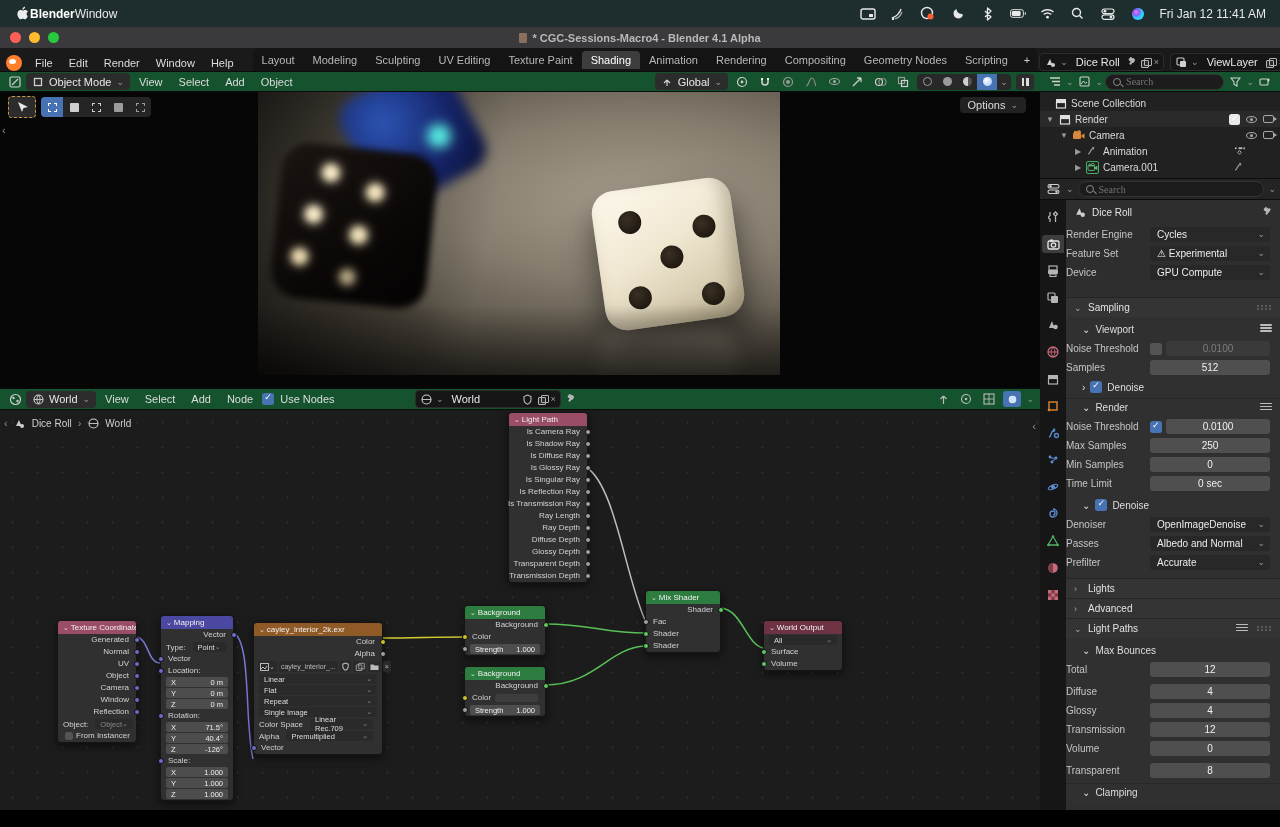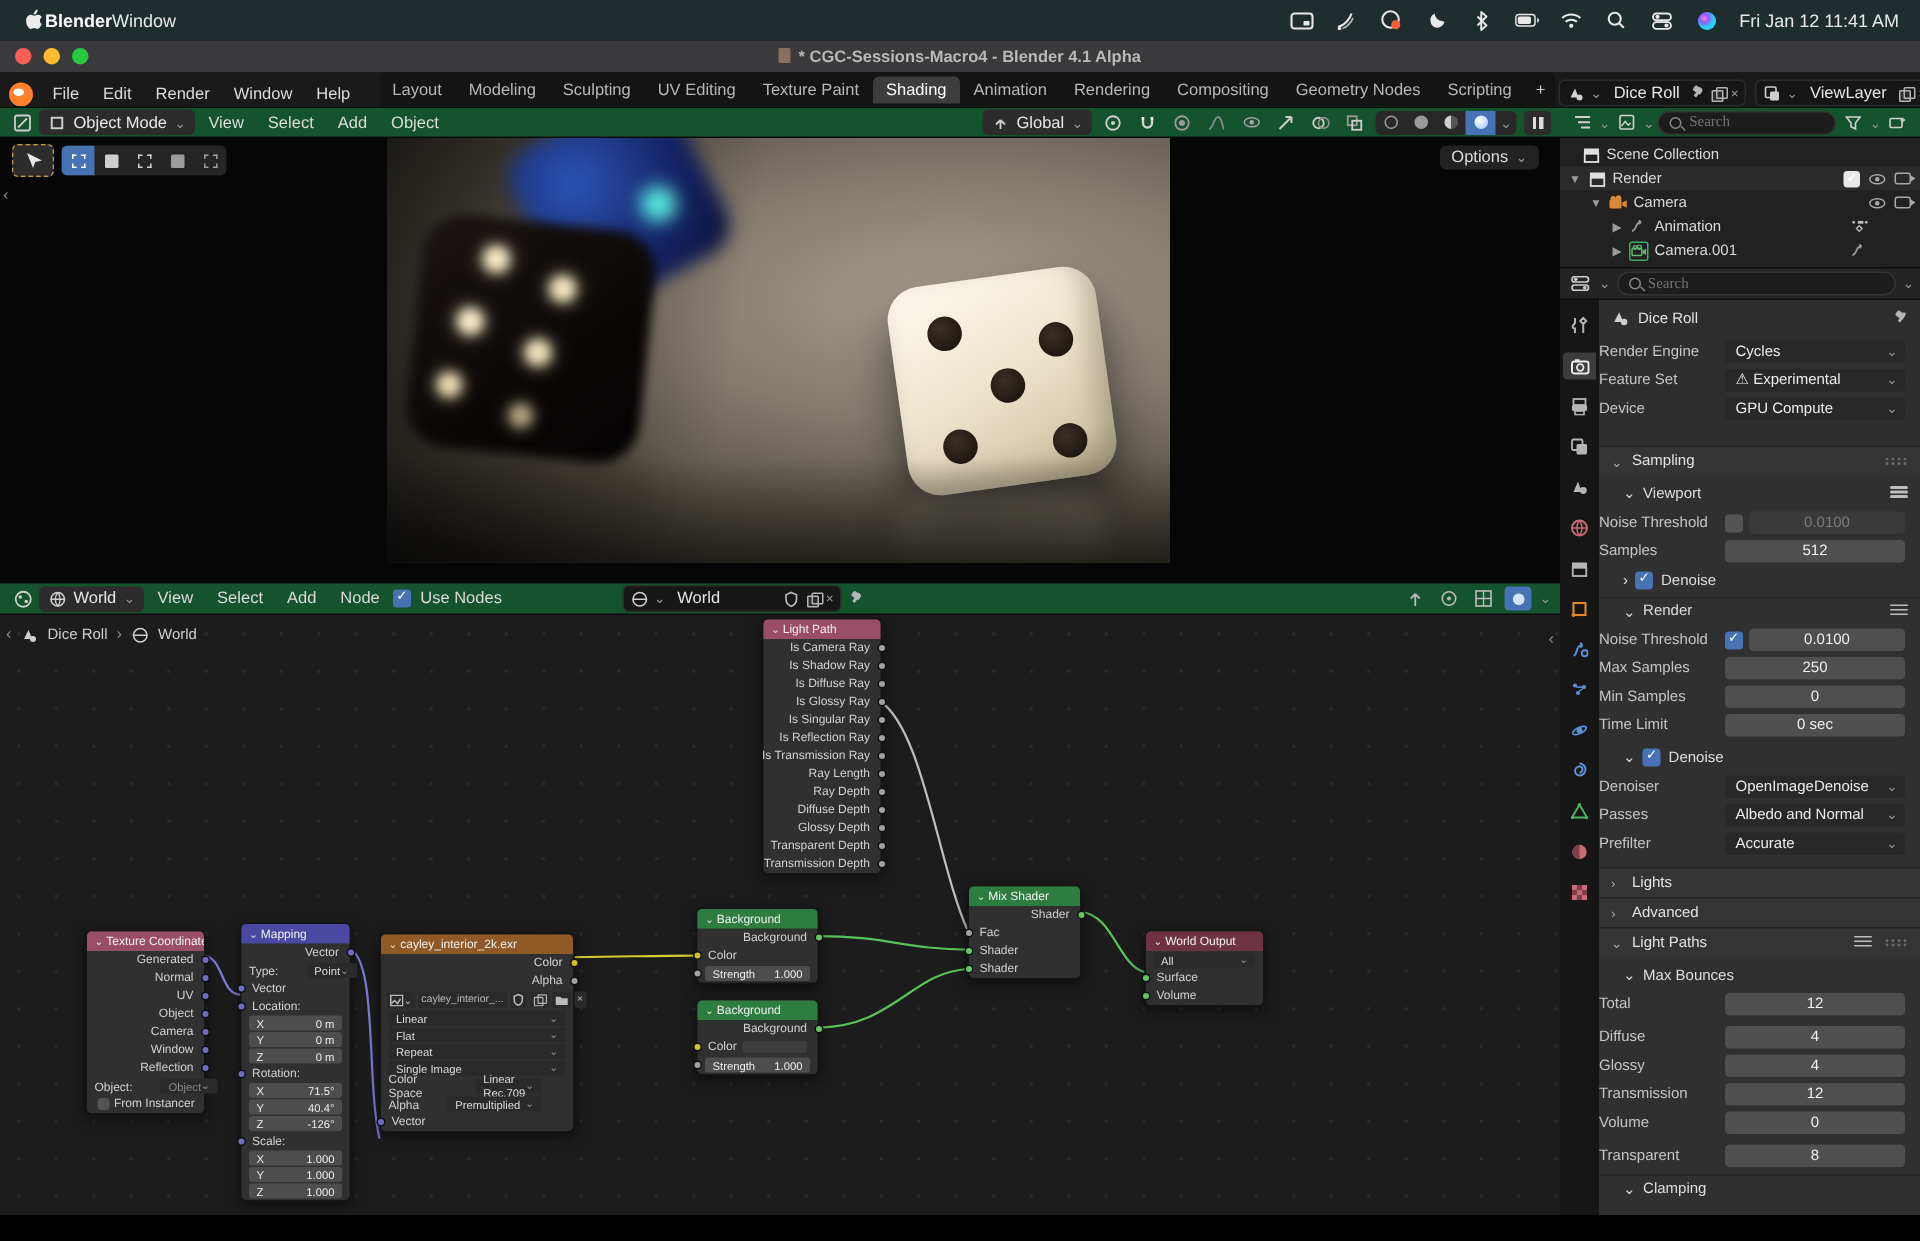--- a/index.html
+++ b/index.html
@@ -97,21 +97,21 @@
   .nrow{position:relative;height:12px;line-height:12px;padding:0 7px;white-space:nowrap;display:flex;align-items:center}
   .nrow.out{justify-content:flex-end}
   .sock{position:absolute;width:6px;height:6px;border-radius:50%;border:1px solid #101010;top:3px}
   .sock.r{right:-3.5px}.sock.l{left:-3.5px}
   .s-sh{background:#63c763}.s-col{background:#cdc22c}.s-vec{background:#6d6dc8}.s-val{background:#a1a1a1}
   .nfield{height:10px;background:#4d4d4d;border-radius:2px;margin:1px 5px;padding:0 5px;display:flex;justify-content:space-between;align-items:center;font-size:7.5px;color:#eee}
   .ndrop{height:10px;background:#2a2a2a;border-radius:2px;margin:1px 5px;padding:0 5px;display:flex;justify-content:space-between;align-items:center;font-size:7.5px;color:#ddd}
   .ndrop::after{content:"⌄";color:#8f8f8f;font-size:7px}
   .nlabel{height:11px;line-height:11px;padding:0 7px;position:relative}
   .typrow{display:flex;align-items:center;gap:3px;padding:1px 5px;height:12px}
-  .typrow .ndrop{flex:1;margin:16px}
+  .typrow .ndrop{flex:1;margin:4px}
   .imgrow{display:flex;align-items:center;gap:2px;padding:1px 4px;height:13px}
   .mini{height:11px;background:#2a2a2a;border-radius:2px;display:flex;align-items:center;justify-content:center;color:#bbb;font-size:7px;padding:0 2px}
 
   
   .out-hdr{left:1040px;top:71px;width:240px;height:21px}
   .outliner{left:1040px;top:92px;width:240px;height:86px;background:#212121;padding-top:3px}
   .orow{display:flex;align-items:center;height:16px;font-size:10px;color:#dadada;gap:4px;padding-right:6px}
   .orow .ri{margin-left:auto;display:flex;gap:6px;align-items:center}
   .tria{color:#9a9a9a;font-size:8px;width:8px;text-align:center}
   .oic{width:13px;height:13px;display:inline-flex;align-items:center;justify-content:center}

